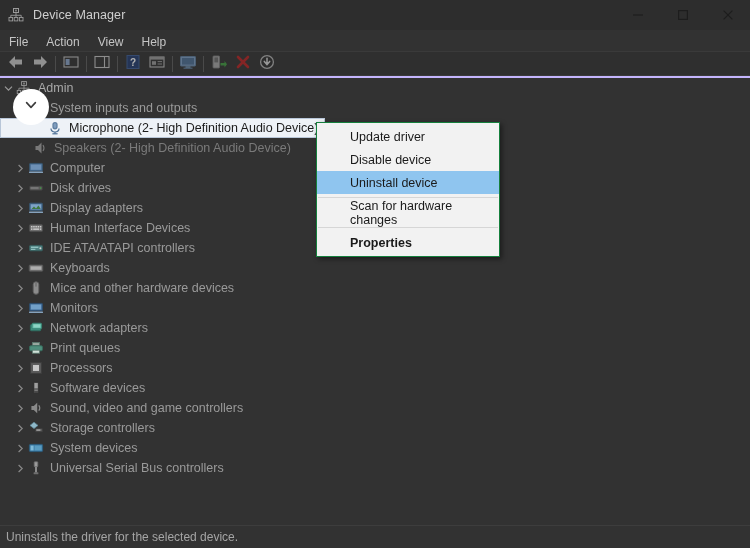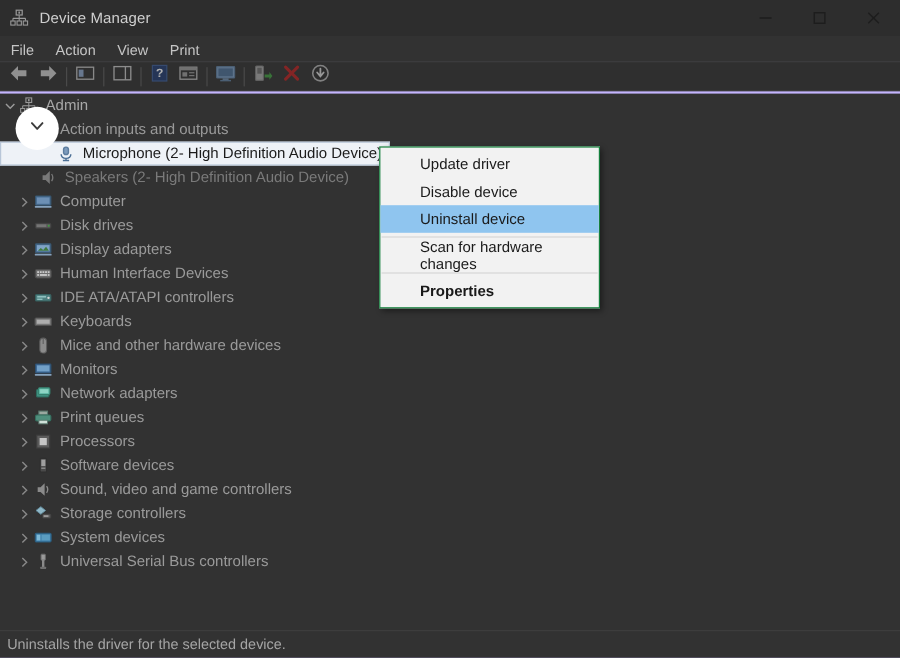--- a/index.html
+++ b/index.html
@@ -235,21 +235,21 @@
           <line x1="10.4" y1="1.6" x2="1.6" y2="10.4" stroke="#1d1d1d" stroke-width="1.2"></line>
         </svg>
       </div>
     </div>
   </div>
 
   <div class="menubar">
     <div class="menu-item">File</div>
     <div class="menu-item">Action</div>
     <div class="menu-item">View</div>
-    <div class="menu-item">Print</div>
+    <div class="menu-item">Help</div>
   </div>
 
   <div class="toolbar">
 
     <div class="tb-btn">
       <span>
         <svg width="18" height="16" viewBox="0 0 18 16">
           <path d="M8 2 L2 8 L8 14 L8 10.5 L15 10.5 L15 5.5 L8 5.5 Z" fill="#cccccc"></path>
         </svg>
       </span>
@@ -377,21 +377,21 @@
         <svg width="9" height="9" viewBox="0 0 9 9">
             <path d="M1 2.6 L4.5 6.2 L8 2.6" stroke="#9a9a9a" stroke-width="1.2" fill="none"></path>
           </svg>
       </span>
       <span class="ticon">
         <svg width="16" height="16" viewBox="0 0 16 16">
           <path d="M3.5 6 L6 6 L9.5 2.6 L9.5 13.4 L6 10 L3.5 10 Z" fill="#8f8f8f"></path>
           <path d="M11 5 Q13 8 11 11" stroke="#8f8f8f" stroke-width="1.1" fill="none"></path>
         </svg>
       </span>
-      <span class="tlabel">Action inputs and outputs</span>
+      <span class="tlabel">System inputs and outputs</span>
     </div>
 
     <div class="tree-row indent-2 selected">
       <span class="chev blank"></span>
       <span class="ticon">
         <svg width="16" height="16" viewBox="0 0 16 16">
           <rect x="5.4" y="2" width="5.2" height="7.4" rx="2.6" fill="#5d7d9f"></rect>
           <rect x="6.6" y="3.2" width="2.8" height="5" rx="1.4" fill="#7e9cbd"></rect>
           <path d="M4 8.6 Q4 12 8 12 Q12 12 12 8.6" stroke="#4b6f95" stroke-width="1.2" fill="none"></path>
           <line x1="8" y1="12" x2="8" y2="13.8" stroke="#4b6f95" stroke-width="1.2"></line>

